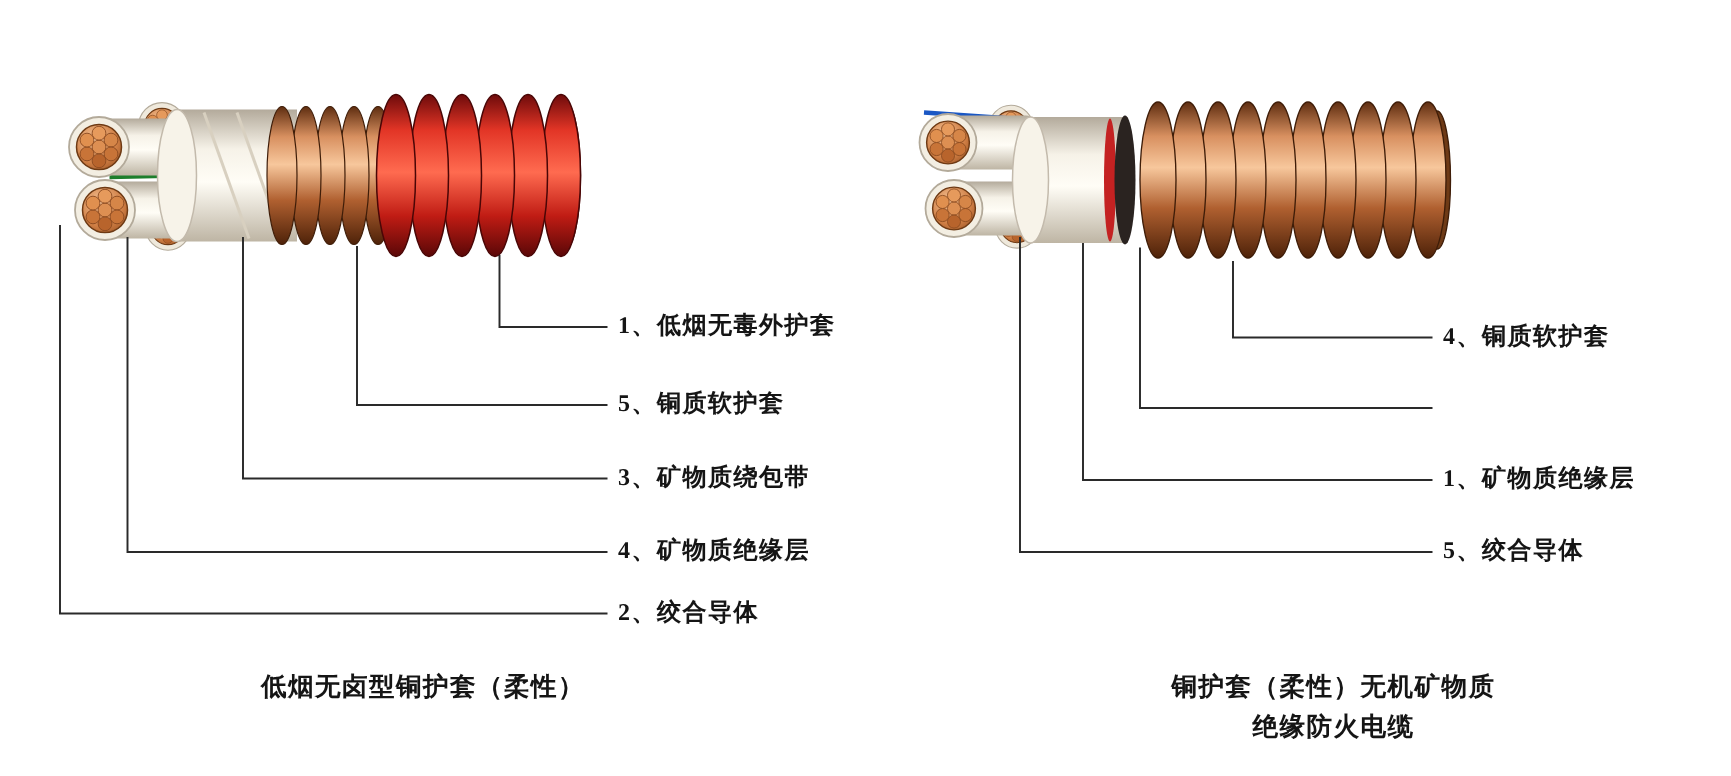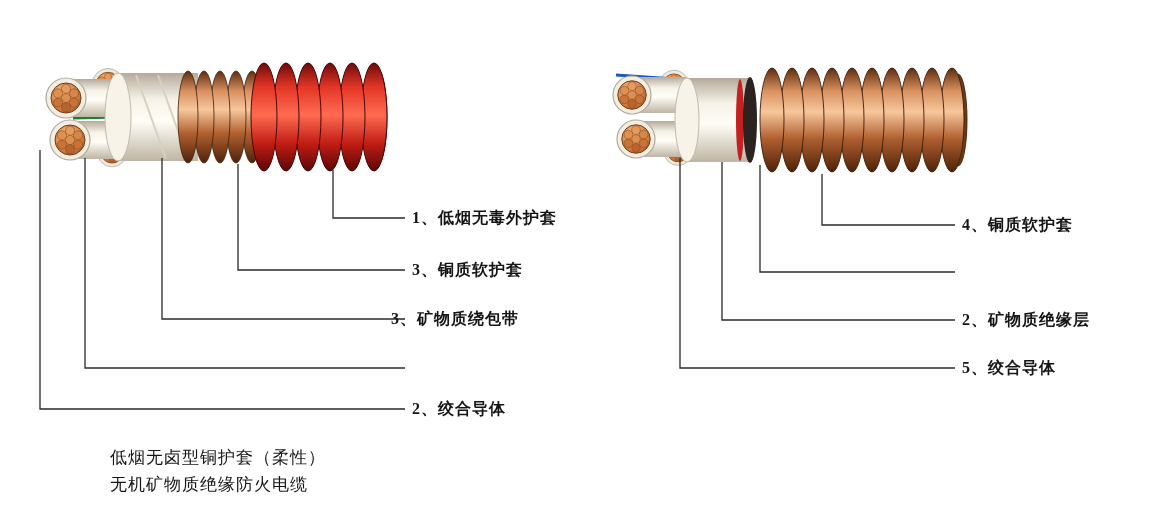--- a/index.html
+++ b/index.html
@@ -2,21 +2,21 @@
 <html><head>
 <meta charset="utf-8">
 <style>
   html,body{margin:0;padding:0;background:#ffffff;}
   body{font-family:"Liberation Serif","DejaVu Serif",serif;}
   .stage{position:relative;width:1154px;height:517px;background:#fff;overflow:hidden;}
   .cable-svg{position:absolute;}
   .leader-svg{position:absolute;left:0;top:0;width:1154px;height:517px;pointer-events:none;}
   .cable-label{position:absolute;height:20px;line-height:20px;font-size:16px;font-weight:bold;
     color:#151515;white-space:nowrap;letter-spacing:1px;}
-  .caption{position:absolute;text-align:left;font-size:17px;font-weight:normal;color:#151515;
+  .caption{position:absolute;text-align:center;font-size:17px;font-weight:bold;color:#151515;
     line-height:27px;letter-spacing:1px;white-space:nowrap;}
 </style>
 </head>
 <body>
 
 <div class="stage">
 
   <svg width="0" height="0" style="position:absolute" aria-hidden="true">
     <defs>
       <linearGradient id="gradCopper" x1="0" y1="0" x2="0" y2="1">
@@ -163,26 +163,30 @@
       <polyline points="40,150 40,409 405,409"></polyline>
 
       <polyline points="822,174 822,225 955,225"></polyline>
       <polyline points="760,165 760,272 955,272"></polyline>
       <polyline points="722,162 722,320 955,320"></polyline>
       <polyline points="680,158 680,368 955,368"></polyline>
     </g>
   </svg>
 
   <div class="cable-label" style="left:412px;top:208px">1、低烟无毒外护套</div>
-  <div class="cable-label" style="left:412px;top:260px">3、铜质软护套</div>
-  <div class="cable-label" style="left:391px;top:309px">3、矿物质绕包带</div>
+  <div class="cable-label" style="left:412px;top:260px">5、铜质软护套</div>
+  <div class="cable-label" style="left:412px;top:309px">3、矿物质绕包带</div>
+  <div class="cable-label" style="left:412px;top:358px">4、矿物质绝缘层</div>
   <div class="cable-label" style="left:412px;top:399px">2、绞合导体</div>
 
   <div class="cable-label" style="left:962px;top:215px">4、铜质软护套</div>
-  <div class="cable-label" style="left:962px;top:310px">2、矿物质绝缘层</div>
+  <div class="cable-label" style="left:962px;top:310px">1、矿物质绝缘层</div>
   <div class="cable-label" style="left:962px;top:358px">5、绞合导体</div>
 
   <div class="caption" style="left:110px;top:444px;width:344px">
     <div>低烟无卤型铜护套（柔性）</div>
-    <div>无机矿物质绝缘防火电缆</div>
+  </div>
+  <div class="caption" style="left:729px;top:444px;width:320px">
+    <div>铜护套（柔性）无机矿物质</div>
+    <div>绝缘防火电缆</div>
   </div>
 
 </div>
 
 </body></html>

